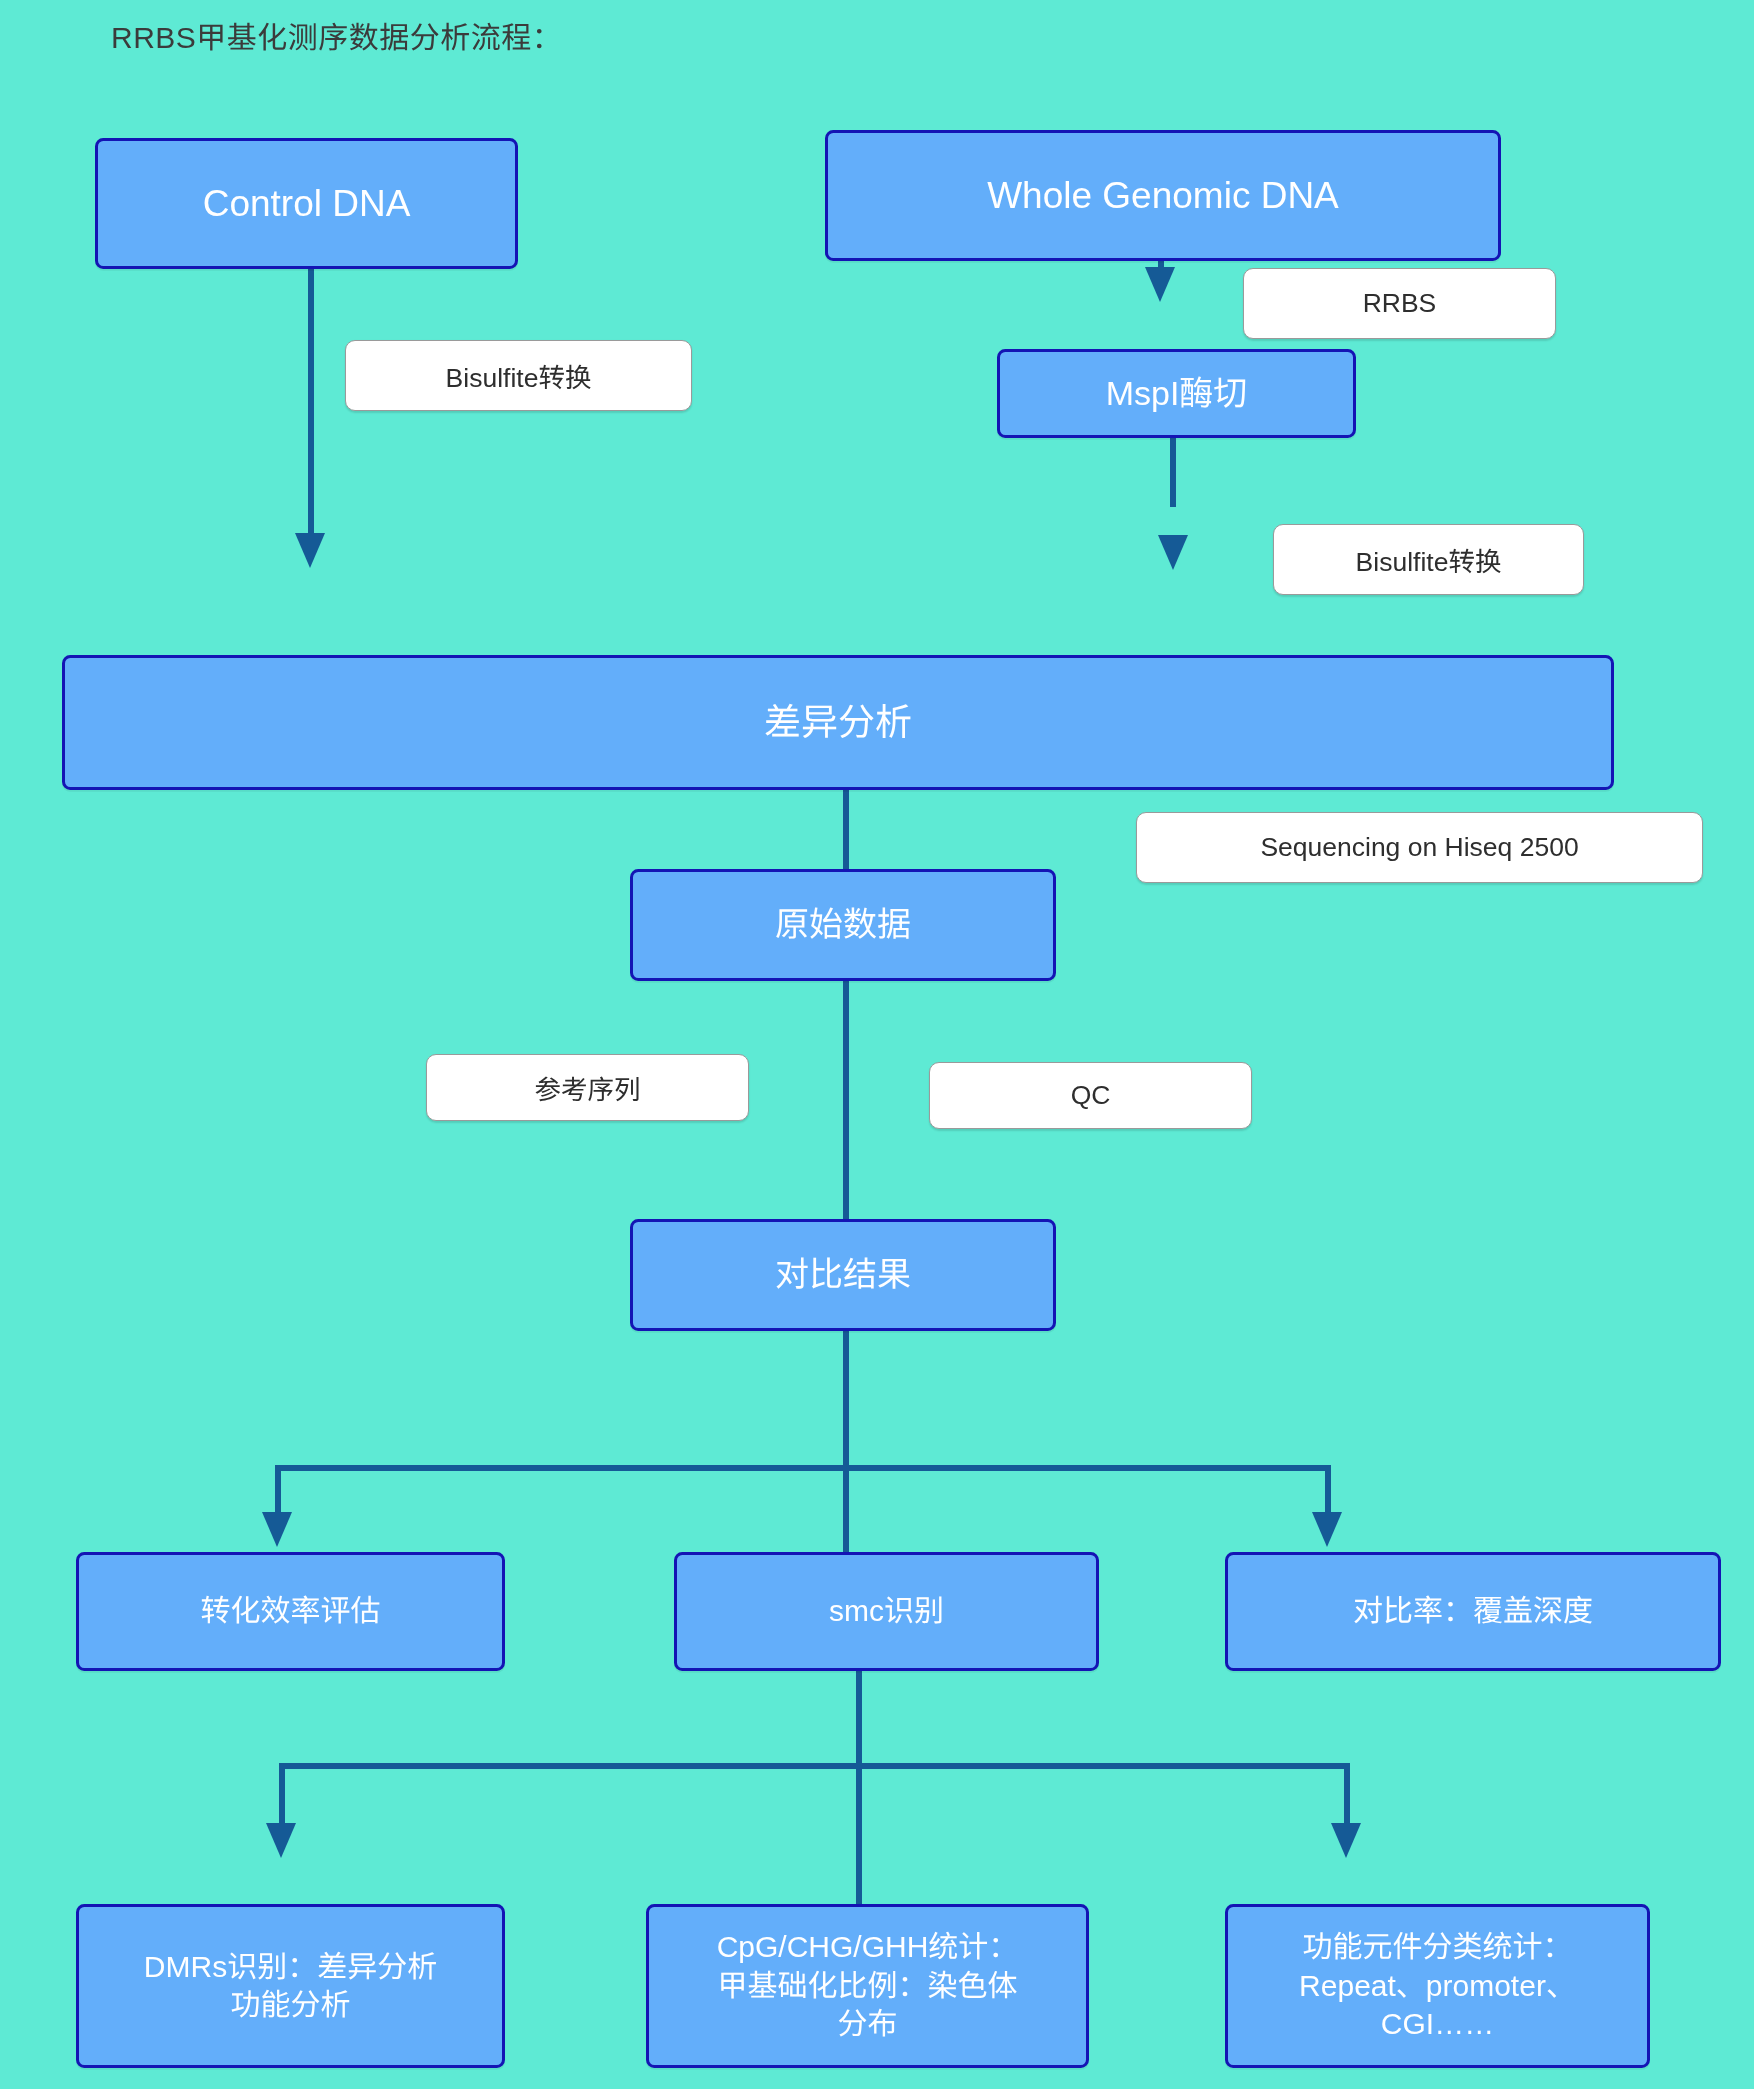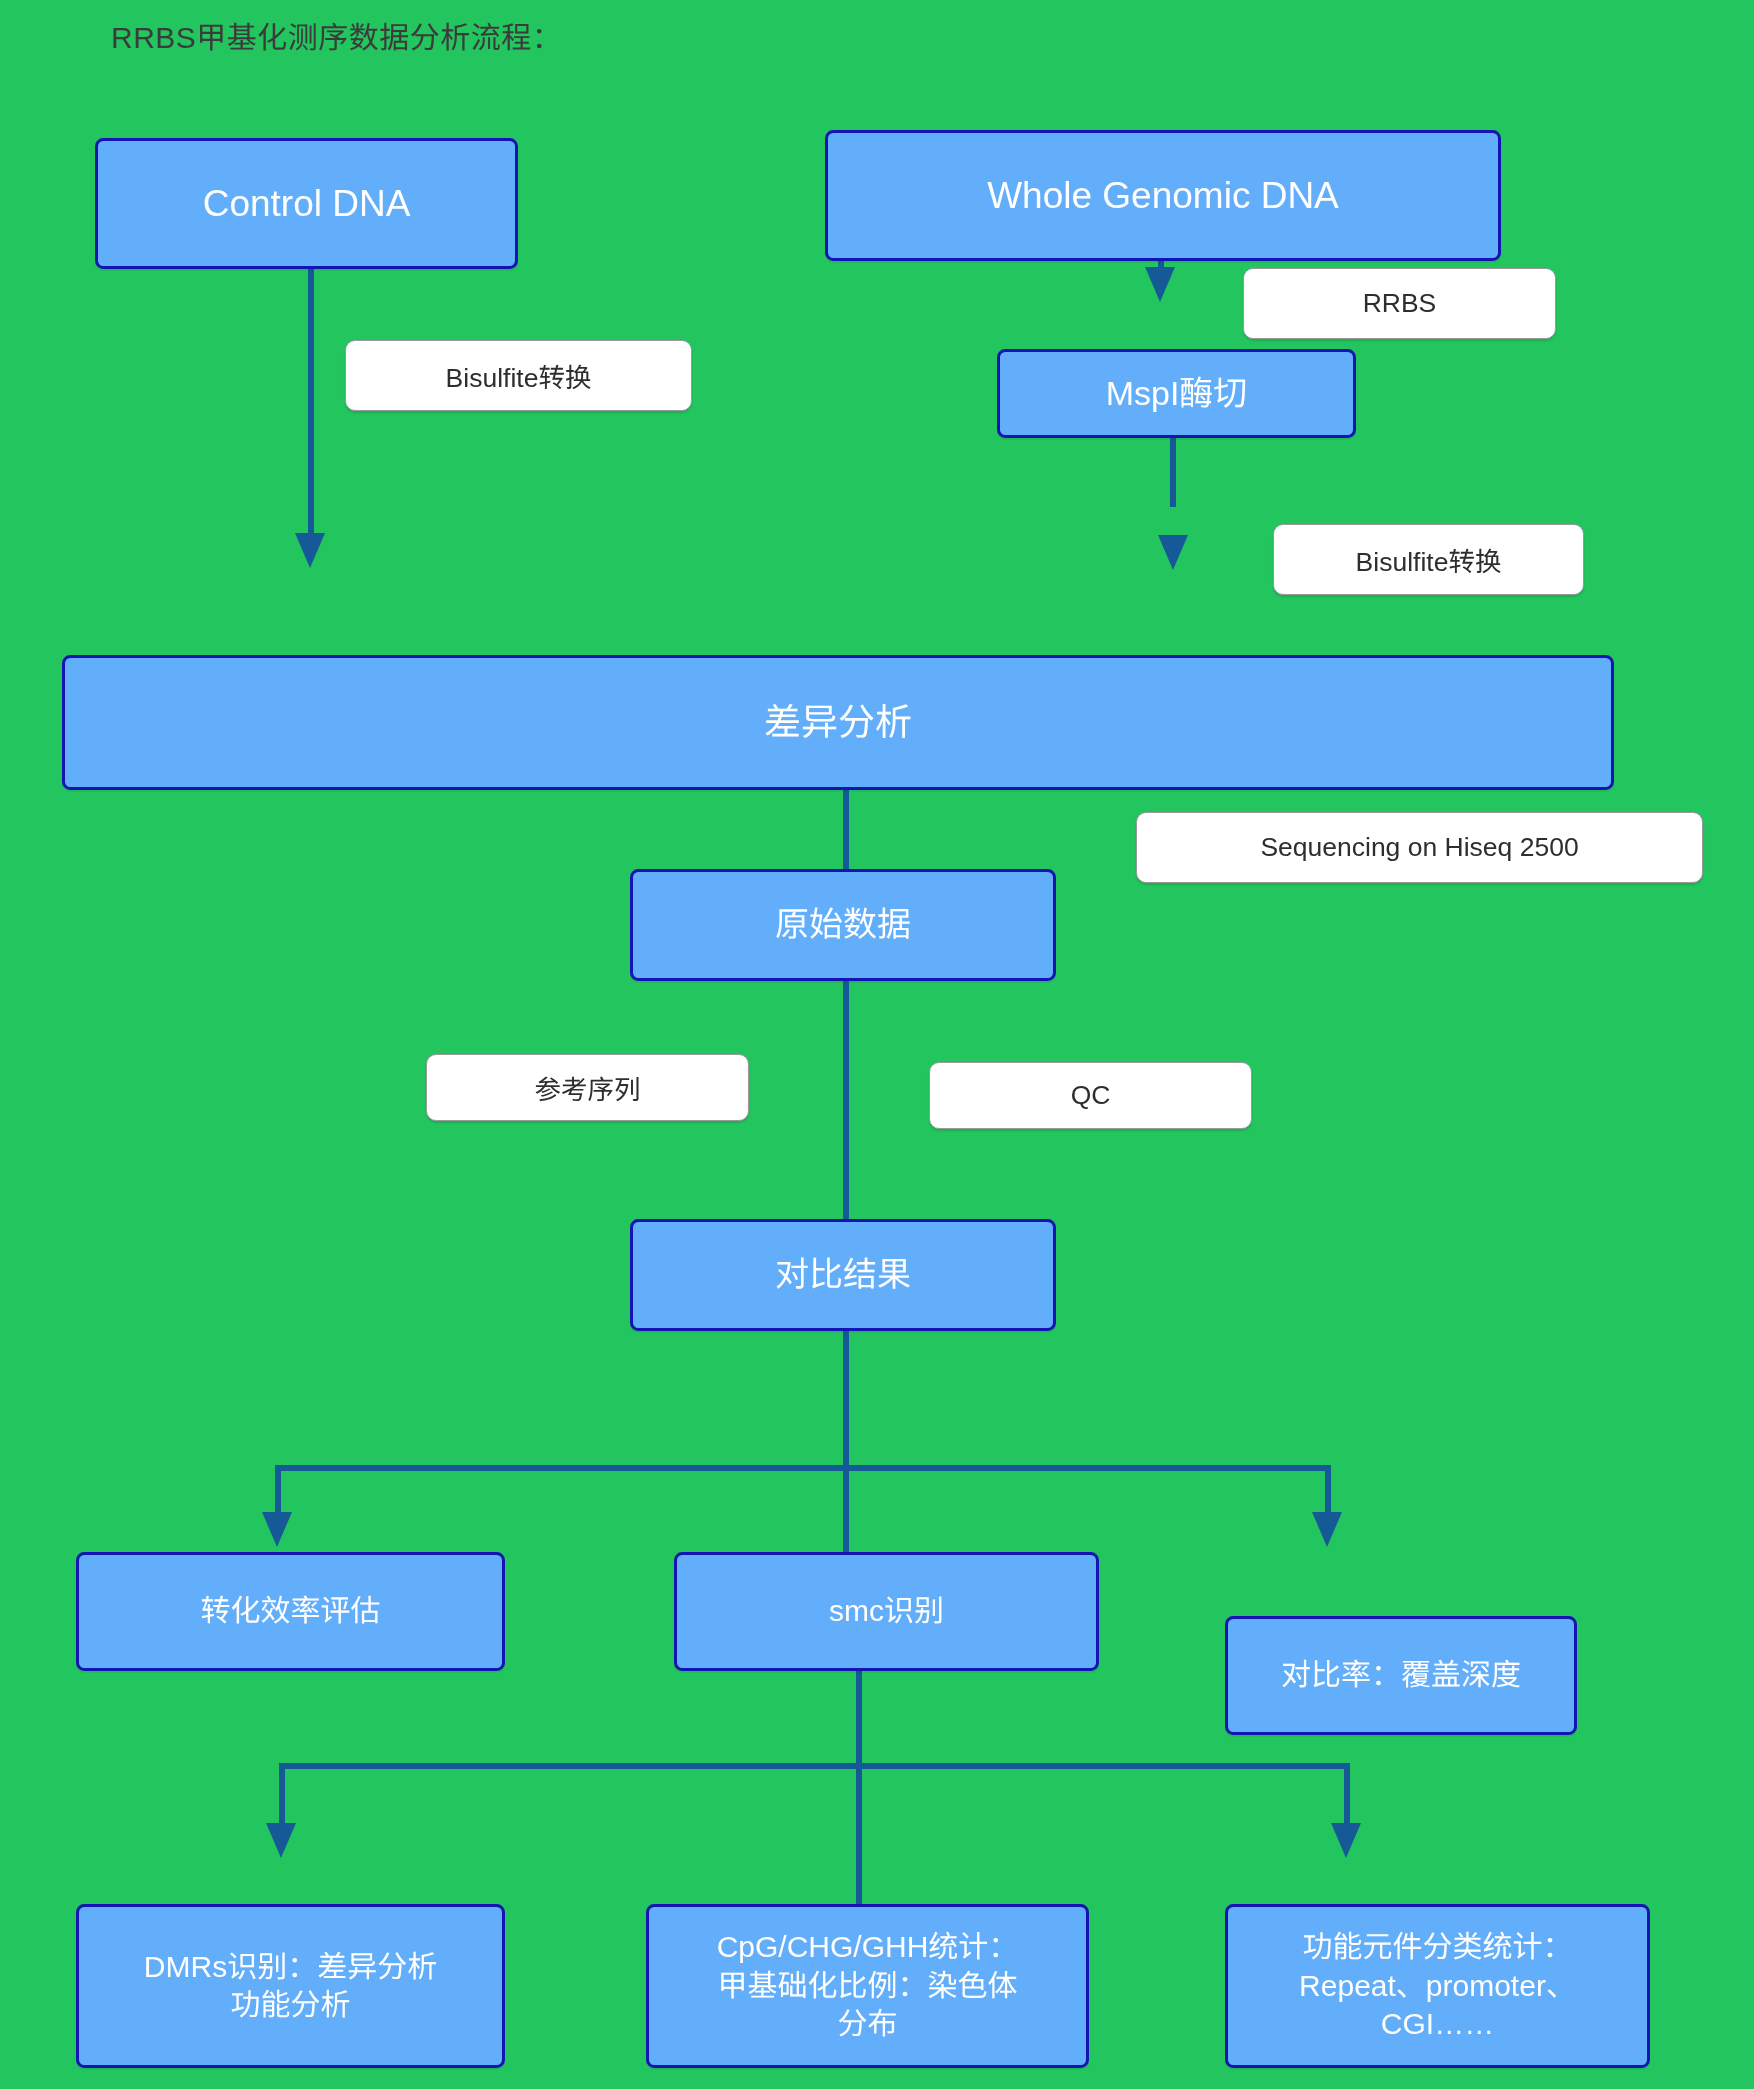--- a/index.html
+++ b/index.html
@@ -8,21 +8,21 @@
     background: #ffffff;
   }
   body {
     font-family: "Liberation Sans", "DejaVu Sans", sans-serif;
     color: #2b2b2b;
   }
   #canvas {
     position: relative;
     width: 1754px;
     height: 2090px;
-    background: #22c55e;
+    background: #5eead4;
     overflow: hidden;
   }
 
   
   .page-title {
     position: absolute;
     left: 111px;
     top: 12.8px;
     font-size: 30px;
     color: #3b3b3b;
@@ -174,21 +174,21 @@
   <div class="arrow-down" style="left:1312px; top:1512px;"></div>
 
   <div class="node small" style="left:76px; top:1552px; width:429px; height:119px;">
     <span class="lines">转化效率评估</span>
   </div>
 
   <div class="node small" style="left:646px; top:1552px; width:425px; height:119px;margin-left:28px;">
     <span class="lines">smc识别</span>
   </div>
 
-  <div class="node small" style="left:1225px; top:1616px; width:352px; height:119px;">
+  <div class="node small" style="left:1225px; top:1552px; width:496px; height:119px;">
     <span class="lines">对比率：覆盖深度</span>
   </div>
 
   <div class="line-v" style="left:856px; top:1671px; height:233px;"></div>
   <div class="line-h" style="left:279px; top:1763px; width:1071px;"></div>
   <div class="line-v" style="left:279px; top:1763px; height:66px;"></div>
   <div class="arrow-down" style="left:266px; top:1823px;"></div>
   <div class="line-v" style="left:1344px; top:1763px; height:66px;"></div>
   <div class="arrow-down" style="left:1331px; top:1823px;"></div>
 

